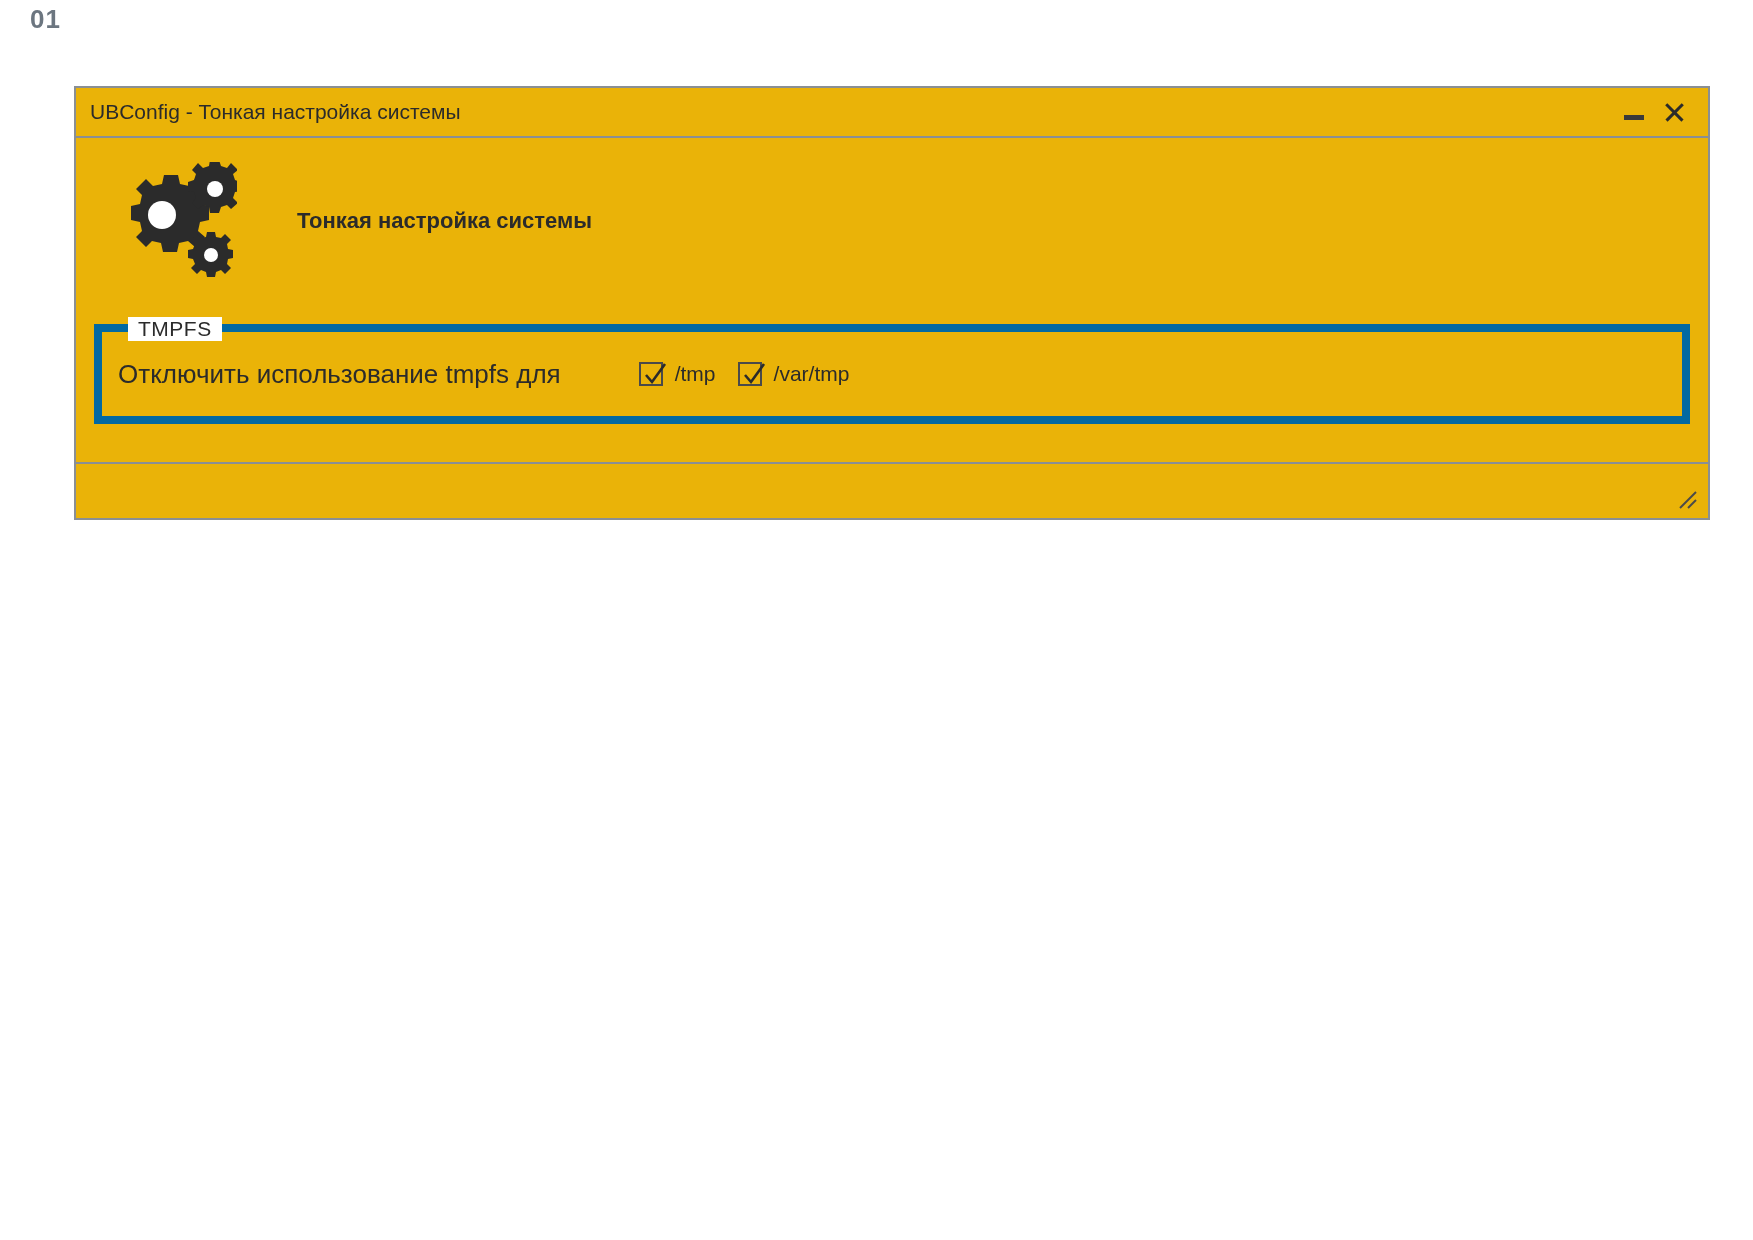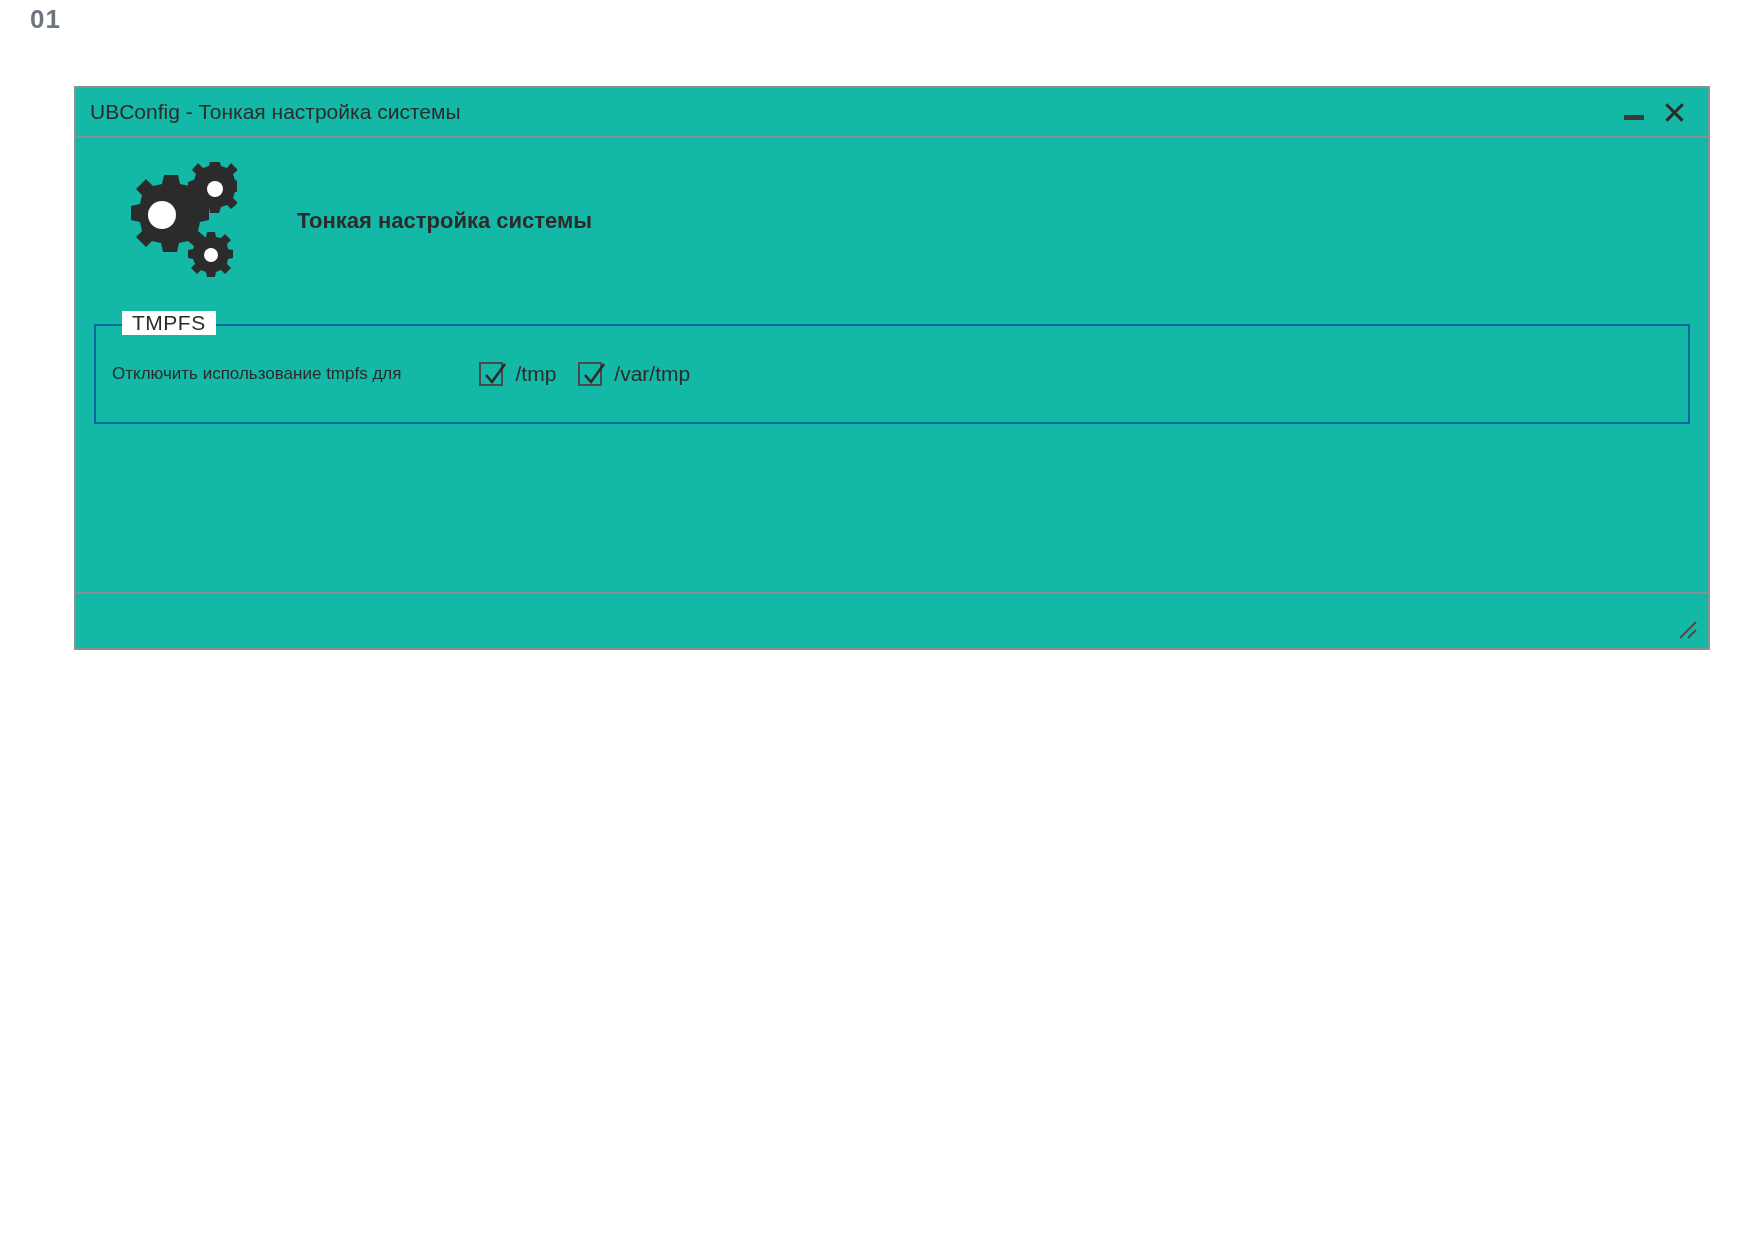--- a/index.html
+++ b/index.html
@@ -26,23 +26,23 @@
     color: #6c7680;
     letter-spacing: 1px;
   }
 
   
   .window {
     position: absolute;
     left: 74px;
     top: 86px;
     width: 1636px;
-    height: 564px;
+    height: 434px;
     border: 2px solid #8a8f94;
-    background: #14b8a6;
+    background: #eab308;
     box-sizing: border-box;
     display: flex;
     flex-direction: column;
   }
 
   .titlebar {
     height: 50px;
     min-height: 50px;
     border-bottom: 2px solid #8a8f94;
     display: flex;
@@ -118,42 +118,42 @@
     white-space: nowrap;
   }
 
   
   .groupbox {
     position: absolute;
     left: 18px;
     right: 18px;
     top: 186px;
     height: 100px;
-    border: 2px solid #0369a1;
+    border: 8px solid #0369a1;
     box-sizing: border-box;
   }
   .group-legend {
     position: absolute;
     top: -15px;
     left: 26px;
     background: #ffffff;
     padding: 0 10px;
     font-size: 21px;
     color: #2b2b2b;
     letter-spacing: 0.5px;
   }
   .group-content {
     display: flex;
     align-items: center;
     height: 100%;
     padding-left: 16px;
     box-sizing: border-box;
   }
   .group-label {
-    font-size: 17px;
+    font-size: 26px;
     color: #2b2b2b;
     white-space: nowrap;
   }
   .checkbox-item {
     display: flex;
     align-items: center;
     margin-left: 22px;
   }
   .checkbox-item:first-of-type { margin-left: 56px; padding-left: 22px; }
   .cb-box {

